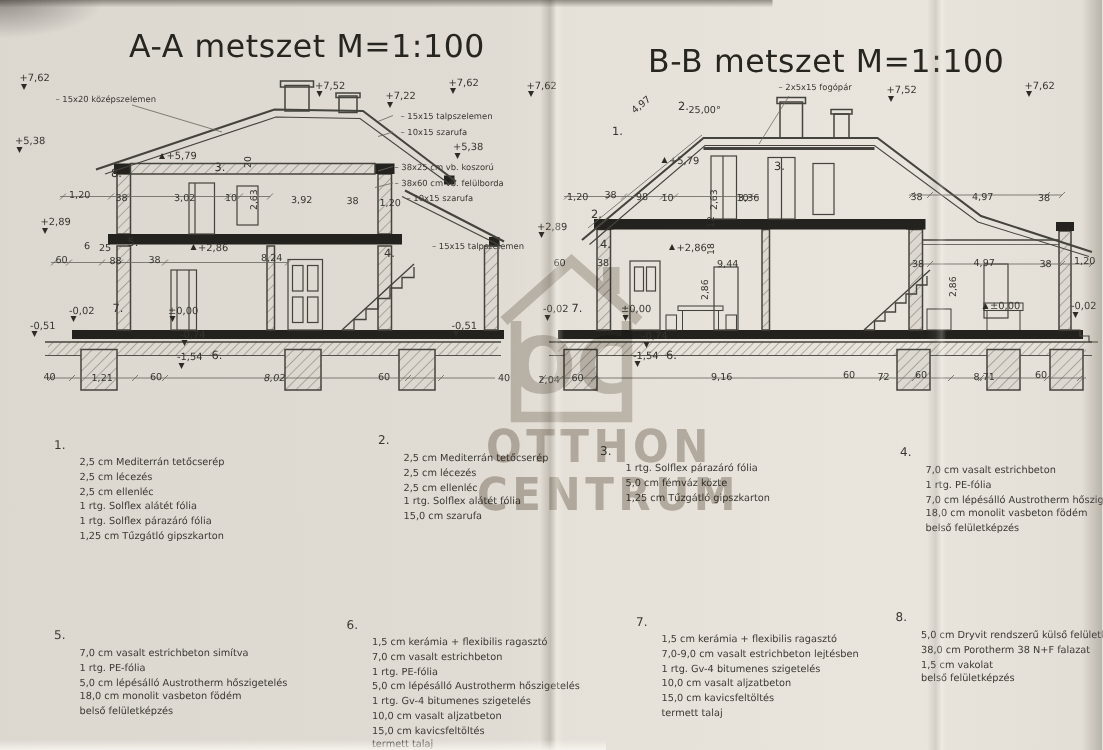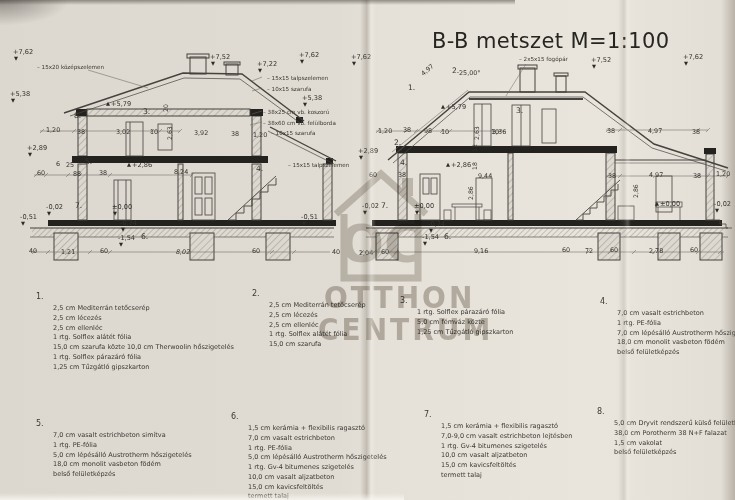--- a/index.html
+++ b/index.html
@@ -34,20 +34,21 @@
   #edgeR{position:absolute;top:0;bottom:0;right:0;width:14px;z-index:5;background:linear-gradient(90deg,rgba(110,102,90,0),rgba(104,96,84,.34));pointer-events:none;}
   #edgeT{position:absolute;top:0;left:0;width:70%;height:5px;z-index:5;background:linear-gradient(180deg,rgba(62,58,50,.5),rgba(62,58,50,0));pointer-events:none;}
   #cornerTL{position:absolute;top:0;left:0;width:70px;height:26px;z-index:5;background:radial-gradient(ellipse at 0 0,rgba(52,48,42,.45),rgba(52,48,42,0) 70%);pointer-events:none;}
   #edgeB{position:absolute;bottom:0;left:0;width:55%;height:7px;z-index:5;background:linear-gradient(0deg,rgba(250,248,243,.8),rgba(250,248,243,0));pointer-events:none;}
 </style>
 </head>
 <body>
 
 <div id="page">
 
+  <div class="dtitle" style="left:86px;top:19px">A-A metszet M=1:100</div>
   <div class="dtitle" style="left:432px;top:29px">B-B metszet M=1:100</div>
 
   <svg class="d" style="left:30px;top:52px" width="310" height="218" viewBox="0 0 310 218">
     <defs>
       <pattern id="ah" width="5" height="5" patternUnits="userSpaceOnUse" patternTransform="rotate(45)">
         <rect width="5" height="5" fill="#dcd8d0"></rect>
           <line x1="0" y1="0" x2="0" y2="5" stroke="#98928a" stroke-width="1"></line>
       </pattern>
       <pattern id="ag" width="4" height="4" patternUnits="userSpaceOnUse" patternTransform="rotate(45)">
         <line x1="0" y1="0" x2="0" y2="4" stroke="#837d73" stroke-width="1"></line>
@@ -306,32 +307,31 @@
       <span class="lab lvl" style="left: 428px; top: 221px;">-0,74</span>
       <span class="lab lvl" style="left: 422px; top: 234px;">-1,54</span>
       <span class="lab mark" style="left: 444px; top: 233px;">6.</span>
       <span class="lab dim" style="left: 332px; top: 249px;">40</span>
       <span class="lab dim" style="left: 359px; top: 250px;">2,04</span>
       <span class="lab dim" style="left: 381px; top: 249px;">60</span>
       <span class="lab dim" style="left: 474px; top: 248px;">9,16</span>
       <span class="lab dim" style="left: 562px; top: 247px;">60</span>
       <span class="lab dim" style="left: 585px; top: 248px;">72</span>
       <span class="lab dim" style="left: 610px; top: 247px;">60</span>
-      <span class="lab dim" style="left: 649px; top: 248px;">2,78</span>
+      <span class="lab dim" style="left: 649px; top: 248px;">8,71</span>
       <span class="lab dim" style="left: 690px; top: 247px;">60</span>
     </div>
 
   <div class="lg" style="left:36px;top:291px">
       <span class="num">1.</span>
       <div class="items">
         <div class="li">2,5 cm Mediterrán tetőcserép</div>
         <div class="li">2,5 cm lécezés</div>
         <div class="li">2,5 cm ellenléc</div>
         <div class="li">1 rtg. Solflex alátét fólia</div>
-        <div class="li">15,0 cm szarufa közte 10,0 cm Therwoolin hőszigetelés</div>
         <div class="li">1 rtg. Solflex párazáró fólia</div>
         <div class="li">1,25 cm Tűzgátló gipszkarton</div>
       </div>
     </div>
   <div class="lg" style="left:252px;top:288px">
       <span class="num">2.</span>
       <div class="items">
         <div class="li">2,5 cm Mediterrán tetőcserép</div>
         <div class="li">2,5 cm lécezés</div>
         <div class="li">2,5 cm ellenléc</div>

